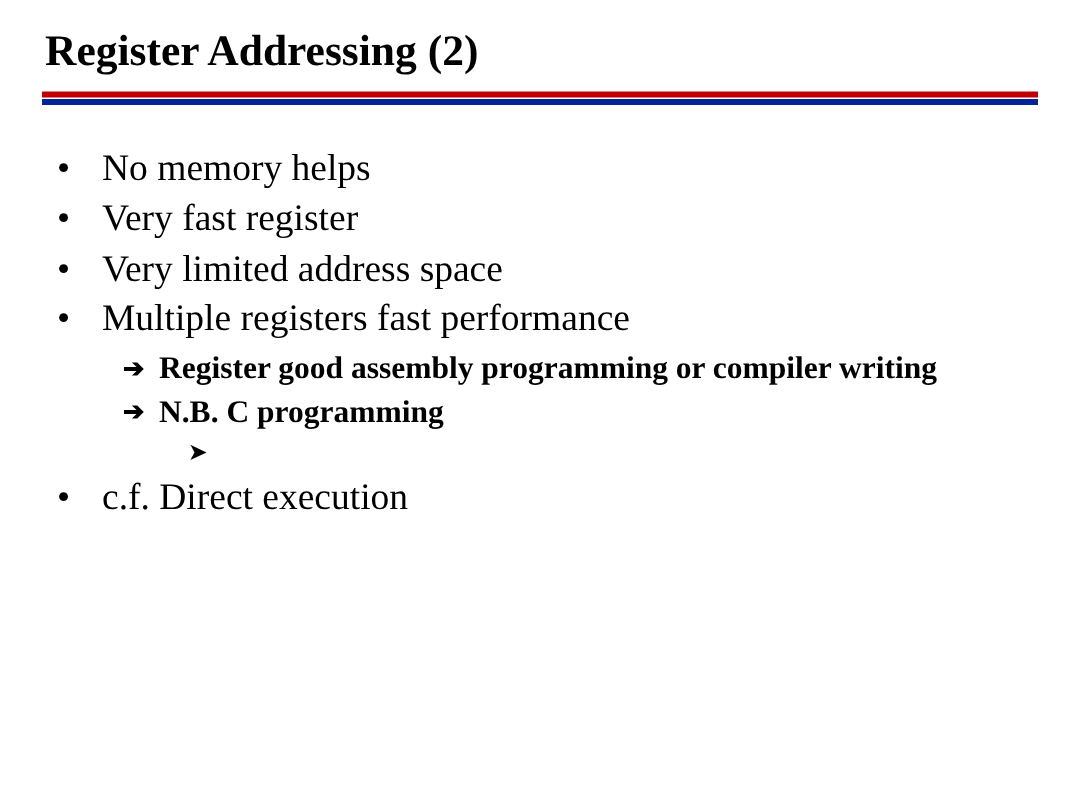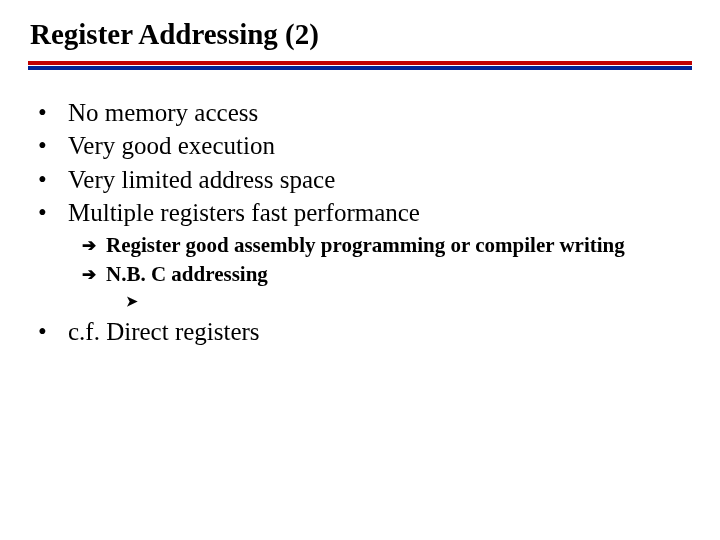--- a/index.html
+++ b/index.html
@@ -106,51 +106,51 @@
 
   <div class="rule">
     <div class="bar-red"></div>
     <div class="bar-blue"></div>
   </div>
 
   <div class="body">
 
     <div class="lvl1">
       <span class="bullet-dot">•</span>
-      <span>No memory access</span>
+      <span>No memory helps</span>
     </div>
     <div class="lvl1">
       <span class="bullet-dot">•</span>
-      <span>Very good execution</span>
+      <span>Very fast register</span>
     </div>
     <div class="lvl1">
       <span class="bullet-dot">•</span>
       <span>Very limited address space</span>
     </div>
     <div class="lvl1">
       <span class="bullet-dot">•</span>
       <span>Multiple registers fast performance</span>
     </div>
 
     <div class="lvl2-group">
       <div class="lvl2">
         <span class="arrow">➔</span>
         <span>Register good assembly programming or compiler writing</span>
       </div>
       <div class="lvl2">
         <span class="arrow">➔</span>
-        <span>N.B. C addressing</span>
+        <span>N.B. C programming</span>
       </div>
 
       <div class="lvl3-group">
         <div class="lvl3">
           <span class="arrow3">➤</span>
         </div>
       </div>
     </div>
 
     <div class="lvl1 gap-top">
       <span class="bullet-dot">•</span>
-      <span>c.f. Direct registers</span>
+      <span>c.f. Direct execution</span>
     </div>
 
   </div>
 </div>
 
 </body></html>

